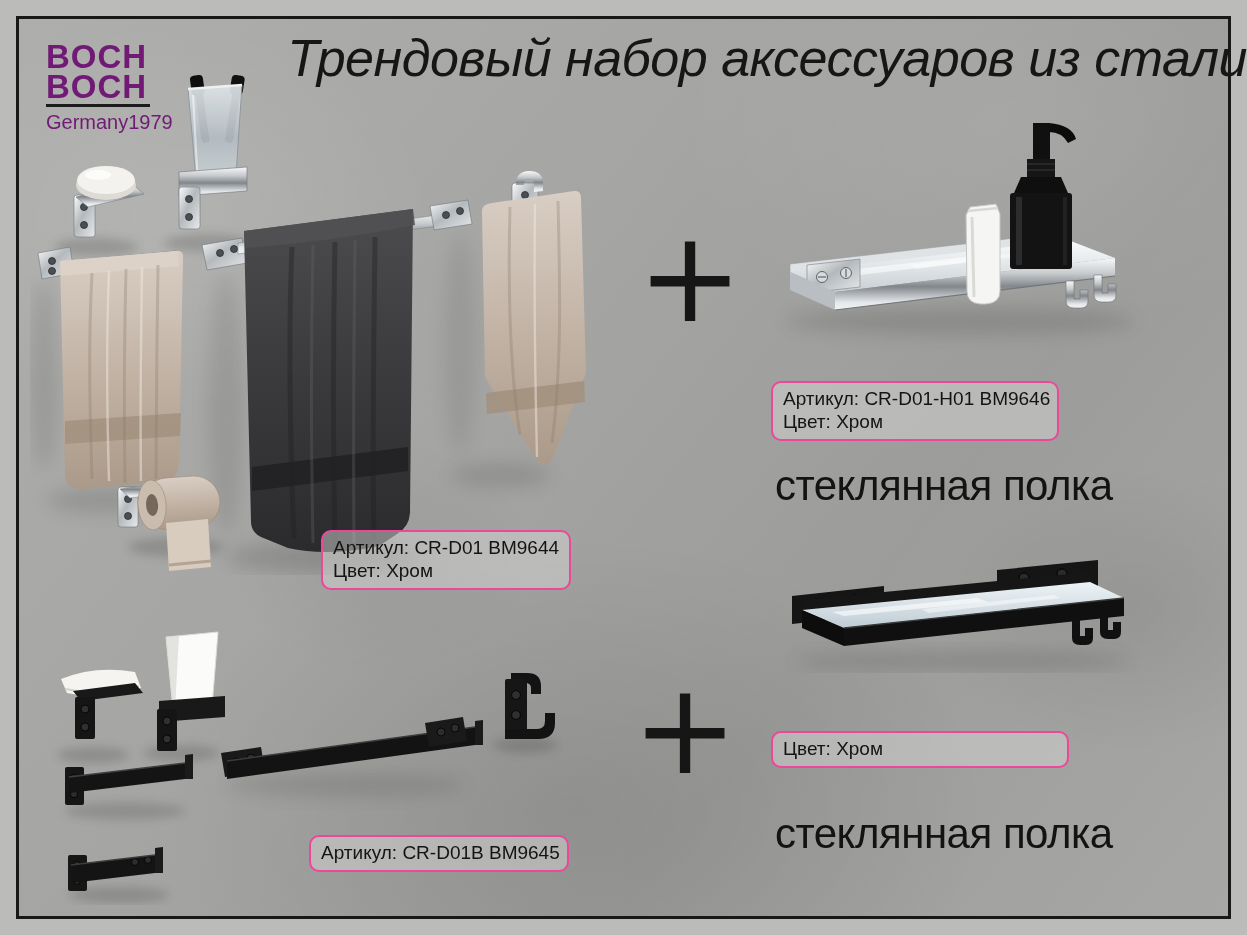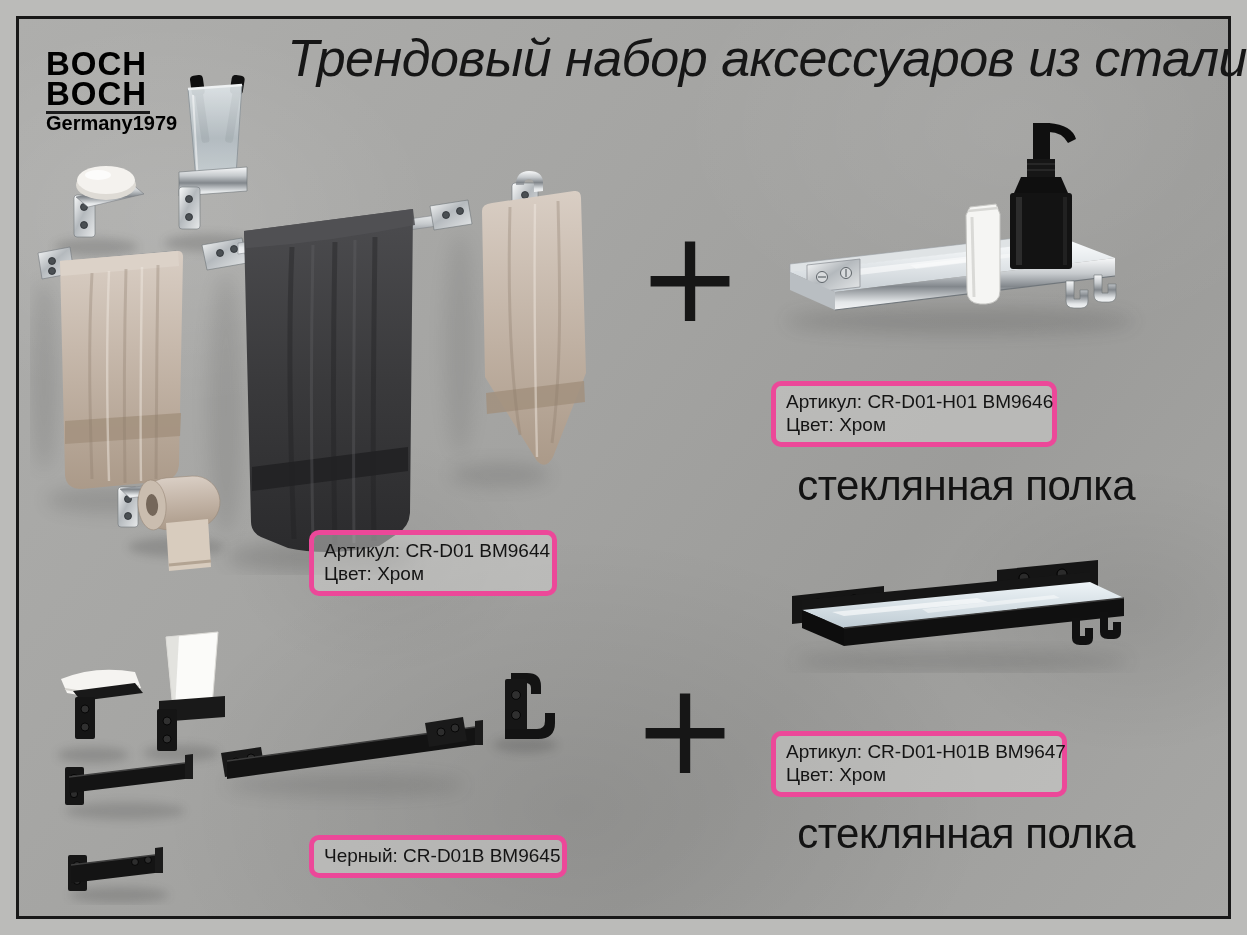--- a/index.html
+++ b/index.html
@@ -20,34 +20,34 @@
       radial-gradient(ellipse 340px 240px at 92% 66%, rgba(0,0,0,.07), transparent 60%),
       radial-gradient(ellipse 260px 200px at 30% 60%, rgba(0,0,0,.05), transparent 60%),
       linear-gradient(128deg,#aeaeac 0%,#a5a5a3 38%,#9c9c9a 68%,#a7a7a5 100%);
   }
   .title{
     position:absolute;left:0;right:0;top:28px;
     text-align:right;font-size:52px;font-weight:500;color:#161616;
     letter-spacing:-.5px;
     font-style:italic;
   }
-  .brand{position:absolute;left:46px;top:49px;color:#000000;line-height:.9;}
+  .brand{position:absolute;left:46px;top:42px;color:#701a75;line-height:.9;}
   .brand .nm{font-size:33px;font-weight:800;letter-spacing:1px;display:block;}
   .brand .rule{display:block;width:104px;border-bottom:3px solid #1b1b1b;margin-top:3px;}
-  .brand .tg{display:block;font-size:20px;font-weight:700;letter-spacing:0;}
+  .brand .tg{display:block;font-size:20px;font-weight:400;margin-top:6px;letter-spacing:0;}
   .pimg{position:absolute;}
   .tag{
-    position:absolute;border:5px solid #ec4899;border-radius:10px;
+    position:absolute;border:2px solid #ec4899;border-radius:10px;
     background:rgba(214,214,212,.50);
-    padding:4px 10px 6px 10px;font-size:19px;line-height:1.22;color:#141414;
+    padding:4px 18px 6px 10px;font-size:19px;line-height:1.22;color:#141414;
   }
   .tag span{display:block;white-space:nowrap;}
   .caption{
     position:absolute;font-size:42px;font-weight:400;color:#131313;
-    text-align:right;letter-spacing:-.5px;
+    text-align:left;letter-spacing:-.5px;
   }
   .plus{
     position:absolute;width:130px;height:150px;text-align:center;line-height:150px;
     font-family:"DejaVu Sans",sans-serif;font-size:126px;font-weight:400;color:#161616;
   }
 </style>
 </head>
 <body>
 
 <div class="canvas">
@@ -342,31 +342,30 @@
       <polygon points="72,80 352,50 352,68 72,98" fill="#101010"></polygon>
       <line x1="72" y1="80" x2="352" y2="50" stroke="#3a3a3a" stroke-width="1.4"></line>
       <path d="M300,70 v20 q0,7 8,7 h6 q7,0 7,-7 v-10 h-8 v8 h-5 v-18 z" fill="#111"></path>
       <path d="M328,64 v20 q0,7 8,7 h6 q7,0 7,-7 v-10 h-8 v8 h-5 v-18 z" fill="#111"></path>
     </g>
   </svg>
 
   <div class="plus" style="left:625px;top:203px">+</div>
   <div class="plus" style="left:620px;top:655px">+</div>
 
-  <div class="tag" style="left:309px;top:530px;width:218px">
+  <div class="tag" style="left:321px;top:530px;width:218px">
     <span>Артикул: CR-D01 BM9644</span>
     <span>Цвет: Хром</span>
   </div>
   <div class="tag" style="left:771px;top:381px;width:256px">
     <span>Артикул: CR-D01-H01 BM9646</span>
     <span>Цвет: Хром</span>
   </div>
   <div class="tag" style="left:309px;top:835px;width:228px">
-    <span>Черный: CR-D01B BM9645</span>
+    <span>Артикул: CR-D01B BM9645</span>
   </div>
   <div class="tag" style="left:771px;top:731px;width:266px">
-    <span>Артикул: CR-D01-H01B BM9647</span>
     <span>Цвет: Хром</span>
   </div>
 
   <div class="caption" style="left:775px;top:462px;width:360px">стеклянная полка</div>
   <div class="caption" style="left:775px;top:810px;width:360px">стеклянная полка</div>
 </div>
 
 </body></html>

